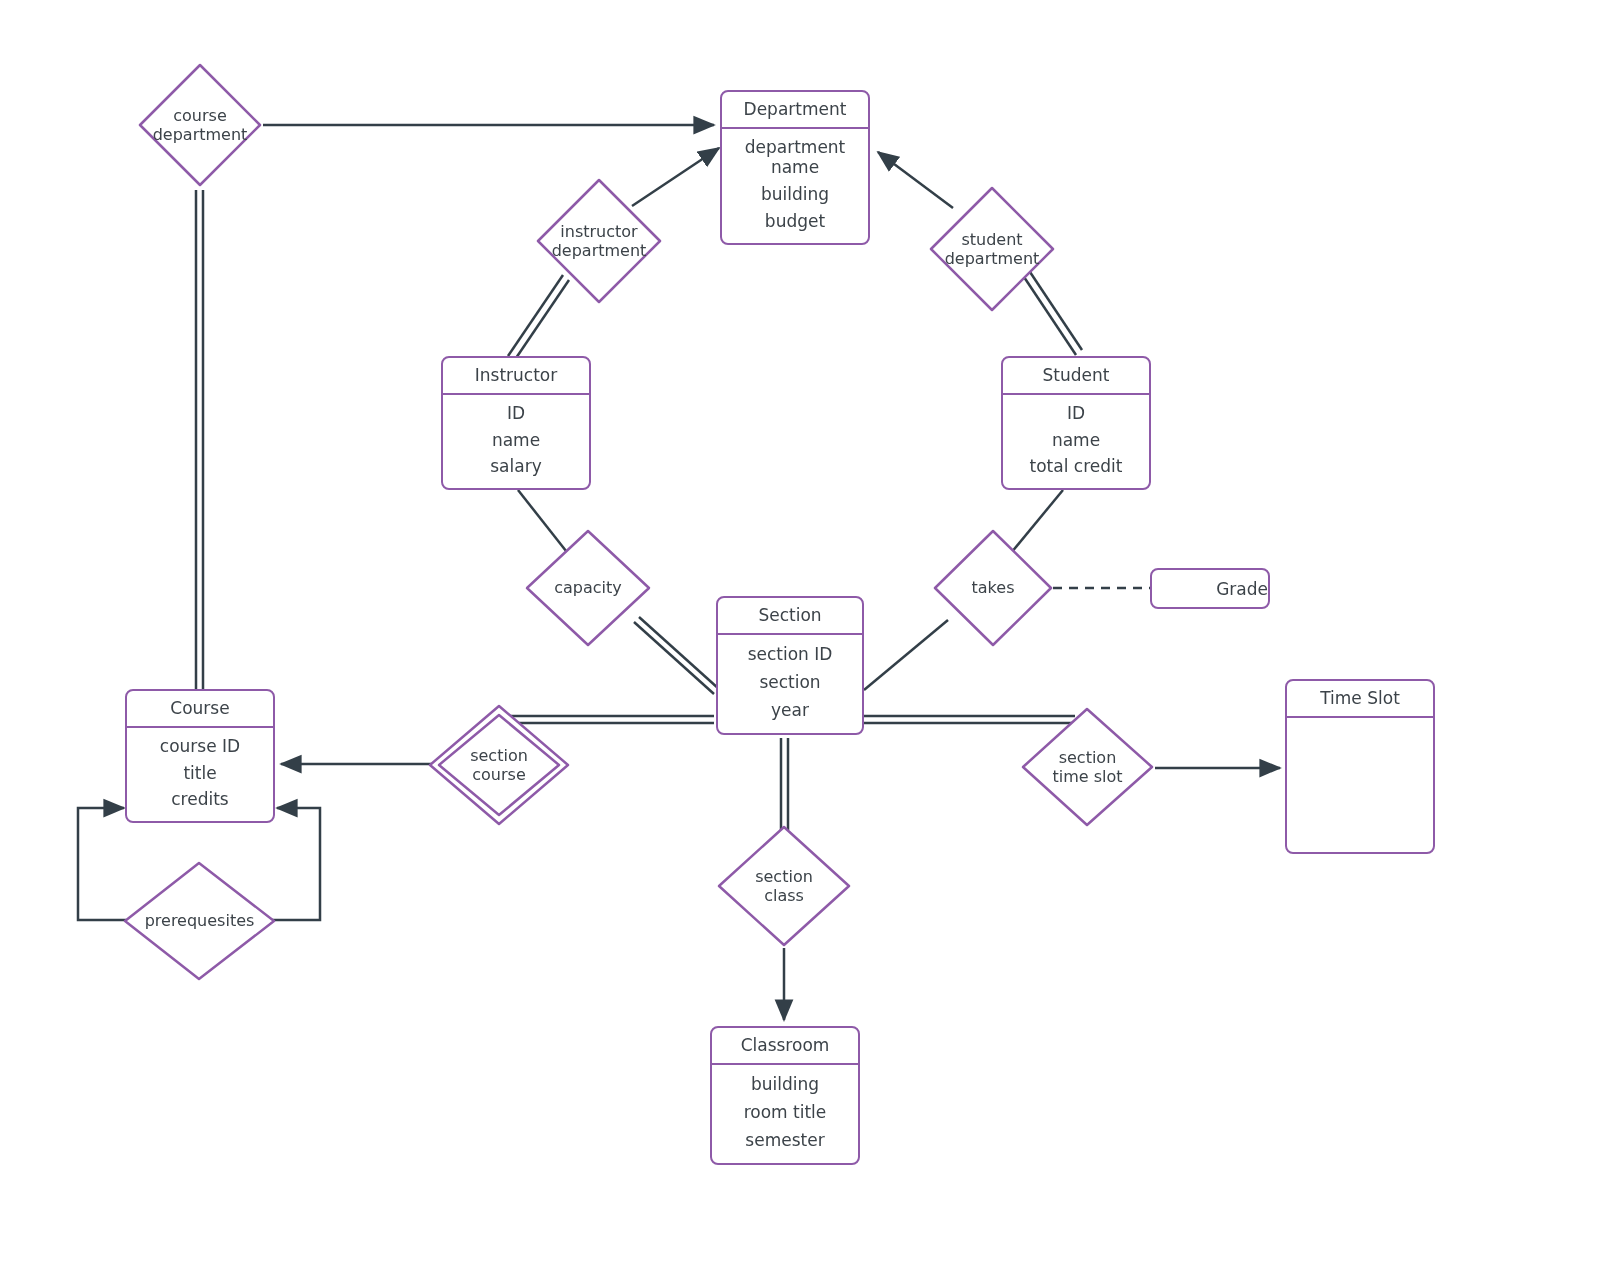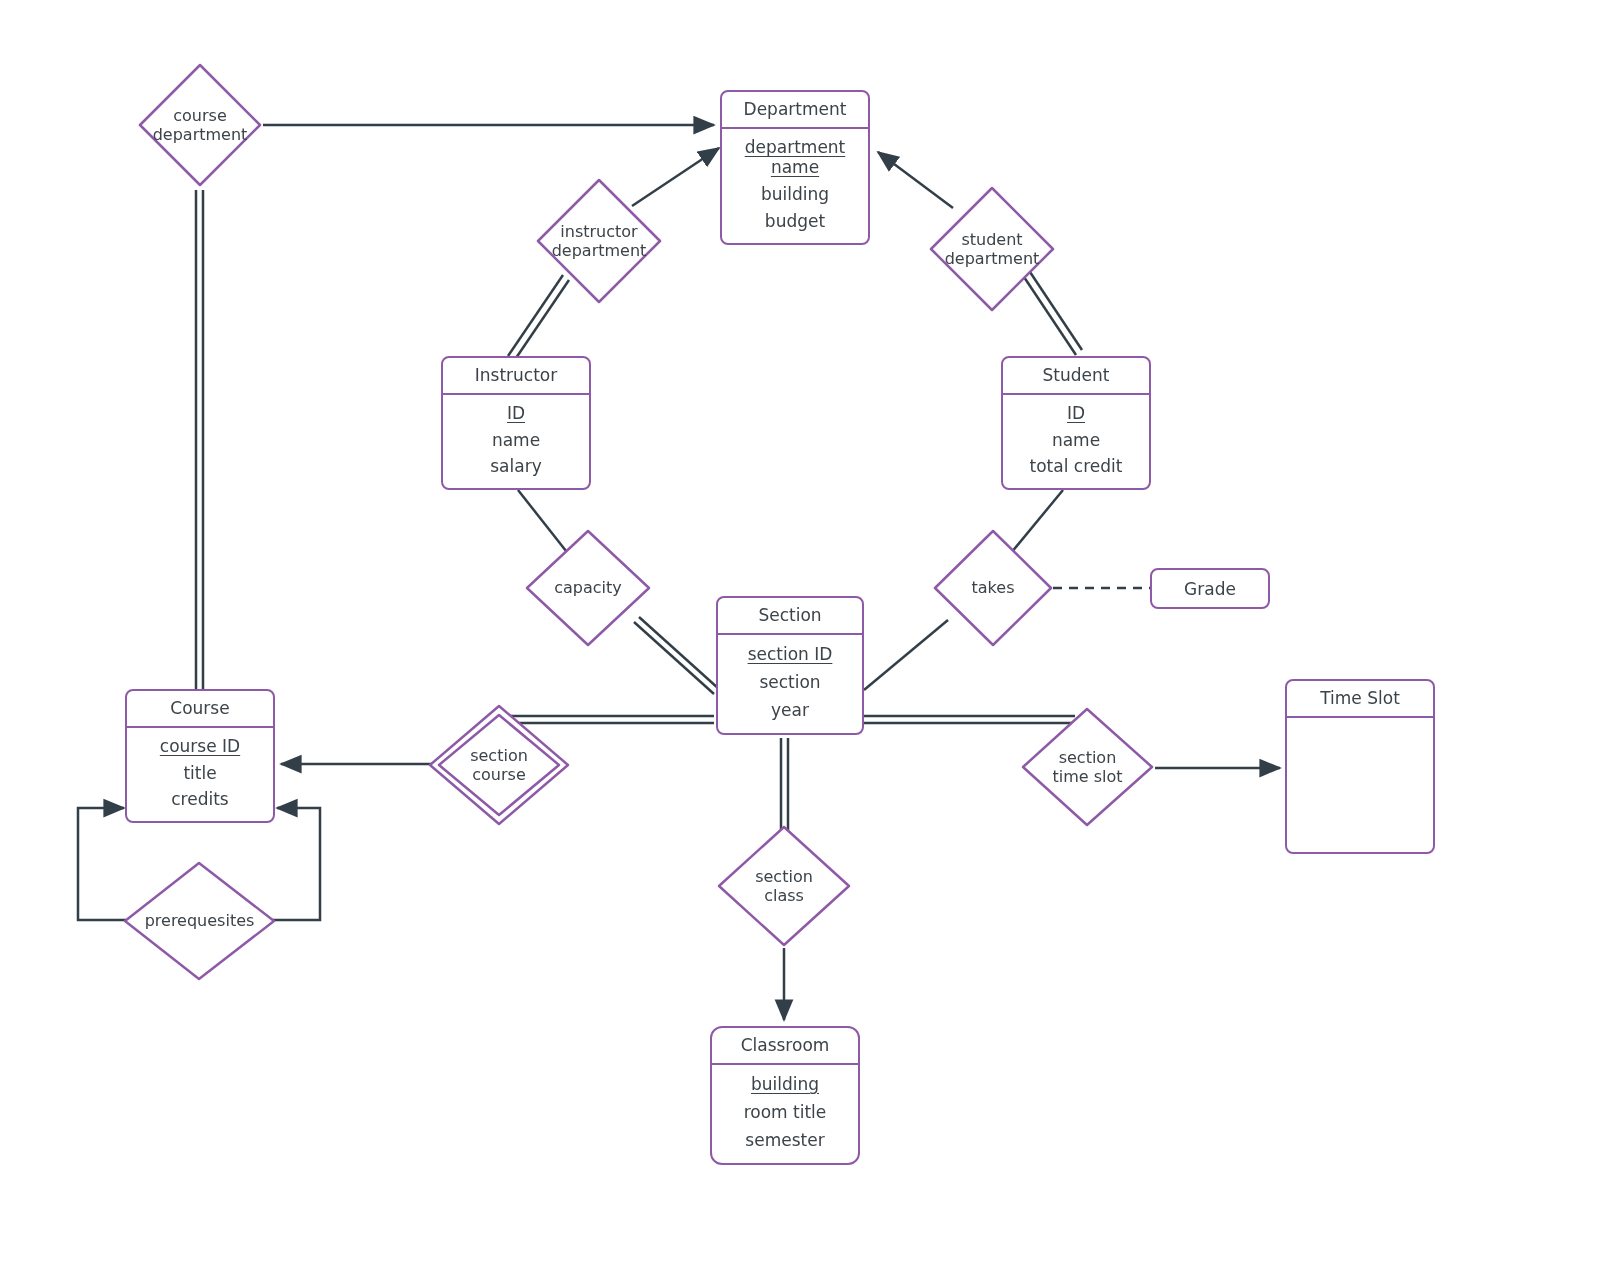--- a/index.html
+++ b/index.html
@@ -50,21 +50,20 @@
     padding: 6px 6px 8px 6px;
   }
   .attr {
     font-size: 17px;
     text-align: center;
     color: #3c4349;
     line-height: 1.15;
     padding: 1px 0;
   }
   .attr.key {
-    text-decoration: underline;
     text-underline-offset: 3px;
     text-align: center;
   }
   
   .attrbox {
     position: absolute;
     box-sizing: border-box;
     border: 2px solid #8e5aa8;
     border-radius: 8px;
     background: #ffffff;
@@ -200,30 +199,30 @@
       <div class="attr key">course ID</div>
       <div class="attr">title</div>
       <div class="attr">credits</div>
     </div>
   </div>
 
   <div class="entity" style="left:1285px; top:679px; width:150px; height:175px;">
     <div class="entity-title">Time Slot</div>
   </div>
 
-  <div class="entity" style="left:710px; top:1026px; width:150px; height:139px;border-radius:12px;">
+  <div class="entity" style="left:710px; top:1026px; width:150px; height:139px;">
     <div class="entity-title">Classroom</div>
     <div class="entity-attrs">
       <div class="attr key">building</div>
       <div class="attr">room title</div>
       <div class="attr">semester</div>
     </div>
   </div>
 
-  <div class="attrbox" style="left:1150px; top:568px; width:120px; height:41px;">
+  <div class="attrbox" style="left:1150px; top:568px; width:120px; height:41px;justify-content:flex-end;">
     <span>Grade</span>
   </div>
 
   <div class="diamond" style="left:137px; top:62px; width:126px; height:126px;">
     <svg width="126" height="126" viewBox="0 0 126 126">
       <polygon points="63,3 123,63 63,123 3,63" fill="#ffffff" stroke="#8e5aa8" stroke-width="2.5" stroke-linejoin="round"></polygon>
     </svg>
     <div class="dlabel">course<br>department</div>
   </div>
 

